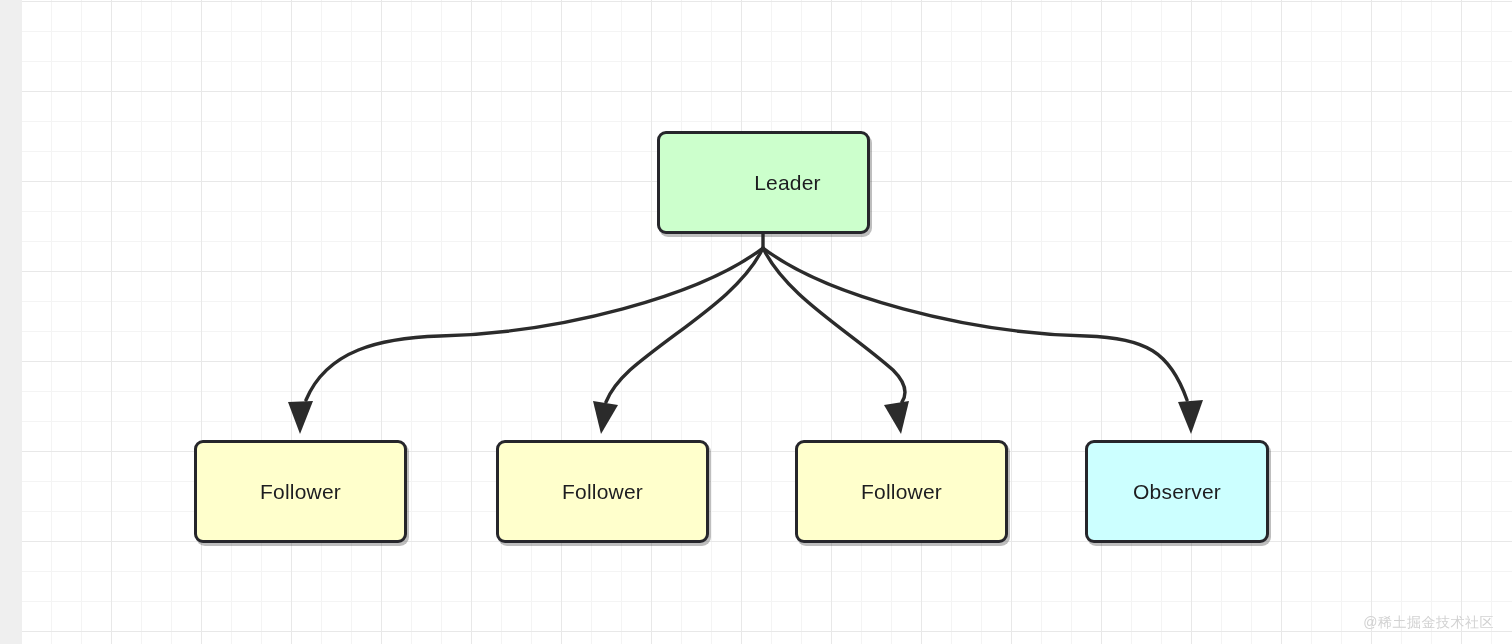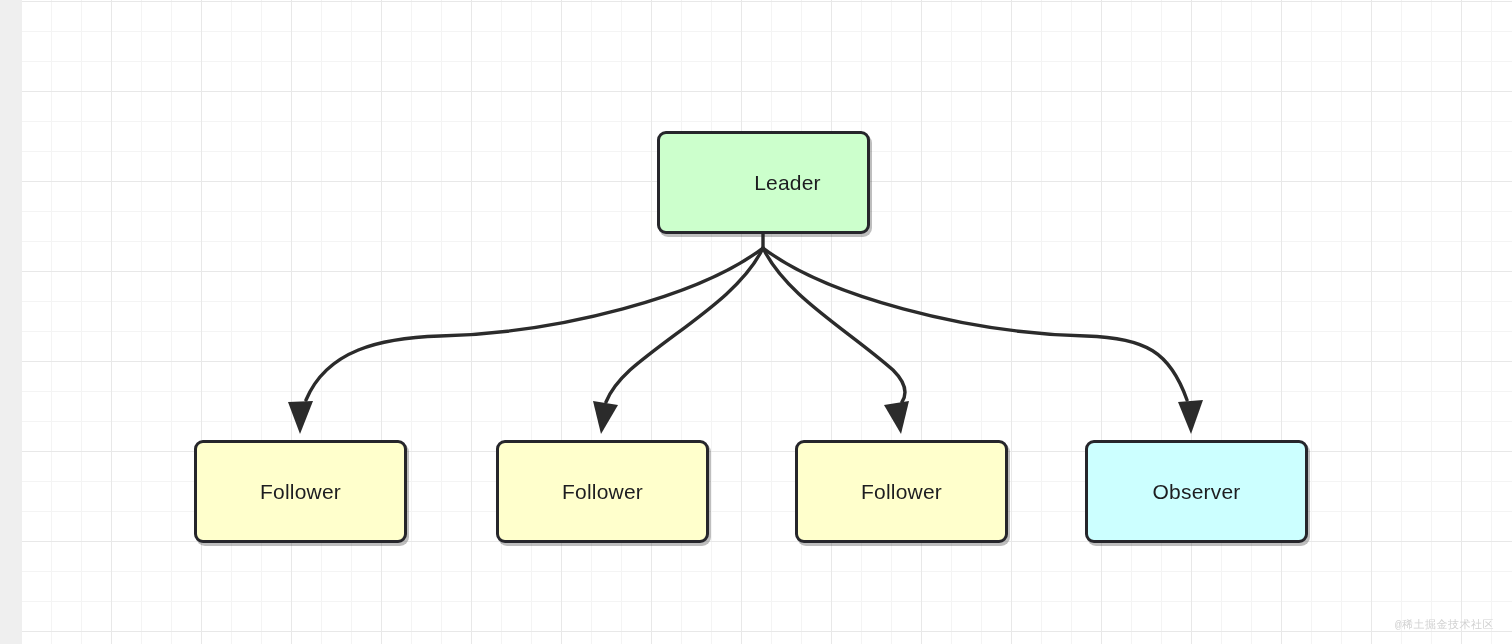--- a/index.html
+++ b/index.html
@@ -92,22 +92,22 @@
     letter-spacing: 0.2px;
     line-height: 1;
     user-select: none;
   }
 
   
   #watermark {
     position: absolute;
     right: 18px;
     bottom: 12px;
-    font-family: Liberation Mono, monospace;
-    font-size: 11px;
+    font-family: Liberation Sans, sans-serif;
+    font-size: 14px;
     color: #d2d2d2;
     letter-spacing: 0.5px;
     user-select: none;
     margin-left: 16px;
   }
 </style>
 </head>
 <body>
 
 <div id="canvas">
@@ -153,19 +153,19 @@
   </div>
 
   <div class="node" style="left:496px; top:440px; width:213px; height:103px; background:#ffffcc;">
     <span class="node-label">Follower</span>
   </div>
 
   <div class="node" style="left:795px; top:440px; width:213px; height:103px; background:#ffffcc;">
     <span class="node-label">Follower</span>
   </div>
 
-  <div class="node" style="left:1085px; top:440px; width:223px; height:103px; background:#ccffff;">
+  <div class="node" style="left:1085px; top:440px; width:184px; height:103px; background:#ccffff;">
     <span class="node-label">Observer</span>
   </div>
 
   <div id="watermark">@稀土掘金技术社区</div>
 
 </div>
 
 </body></html>

